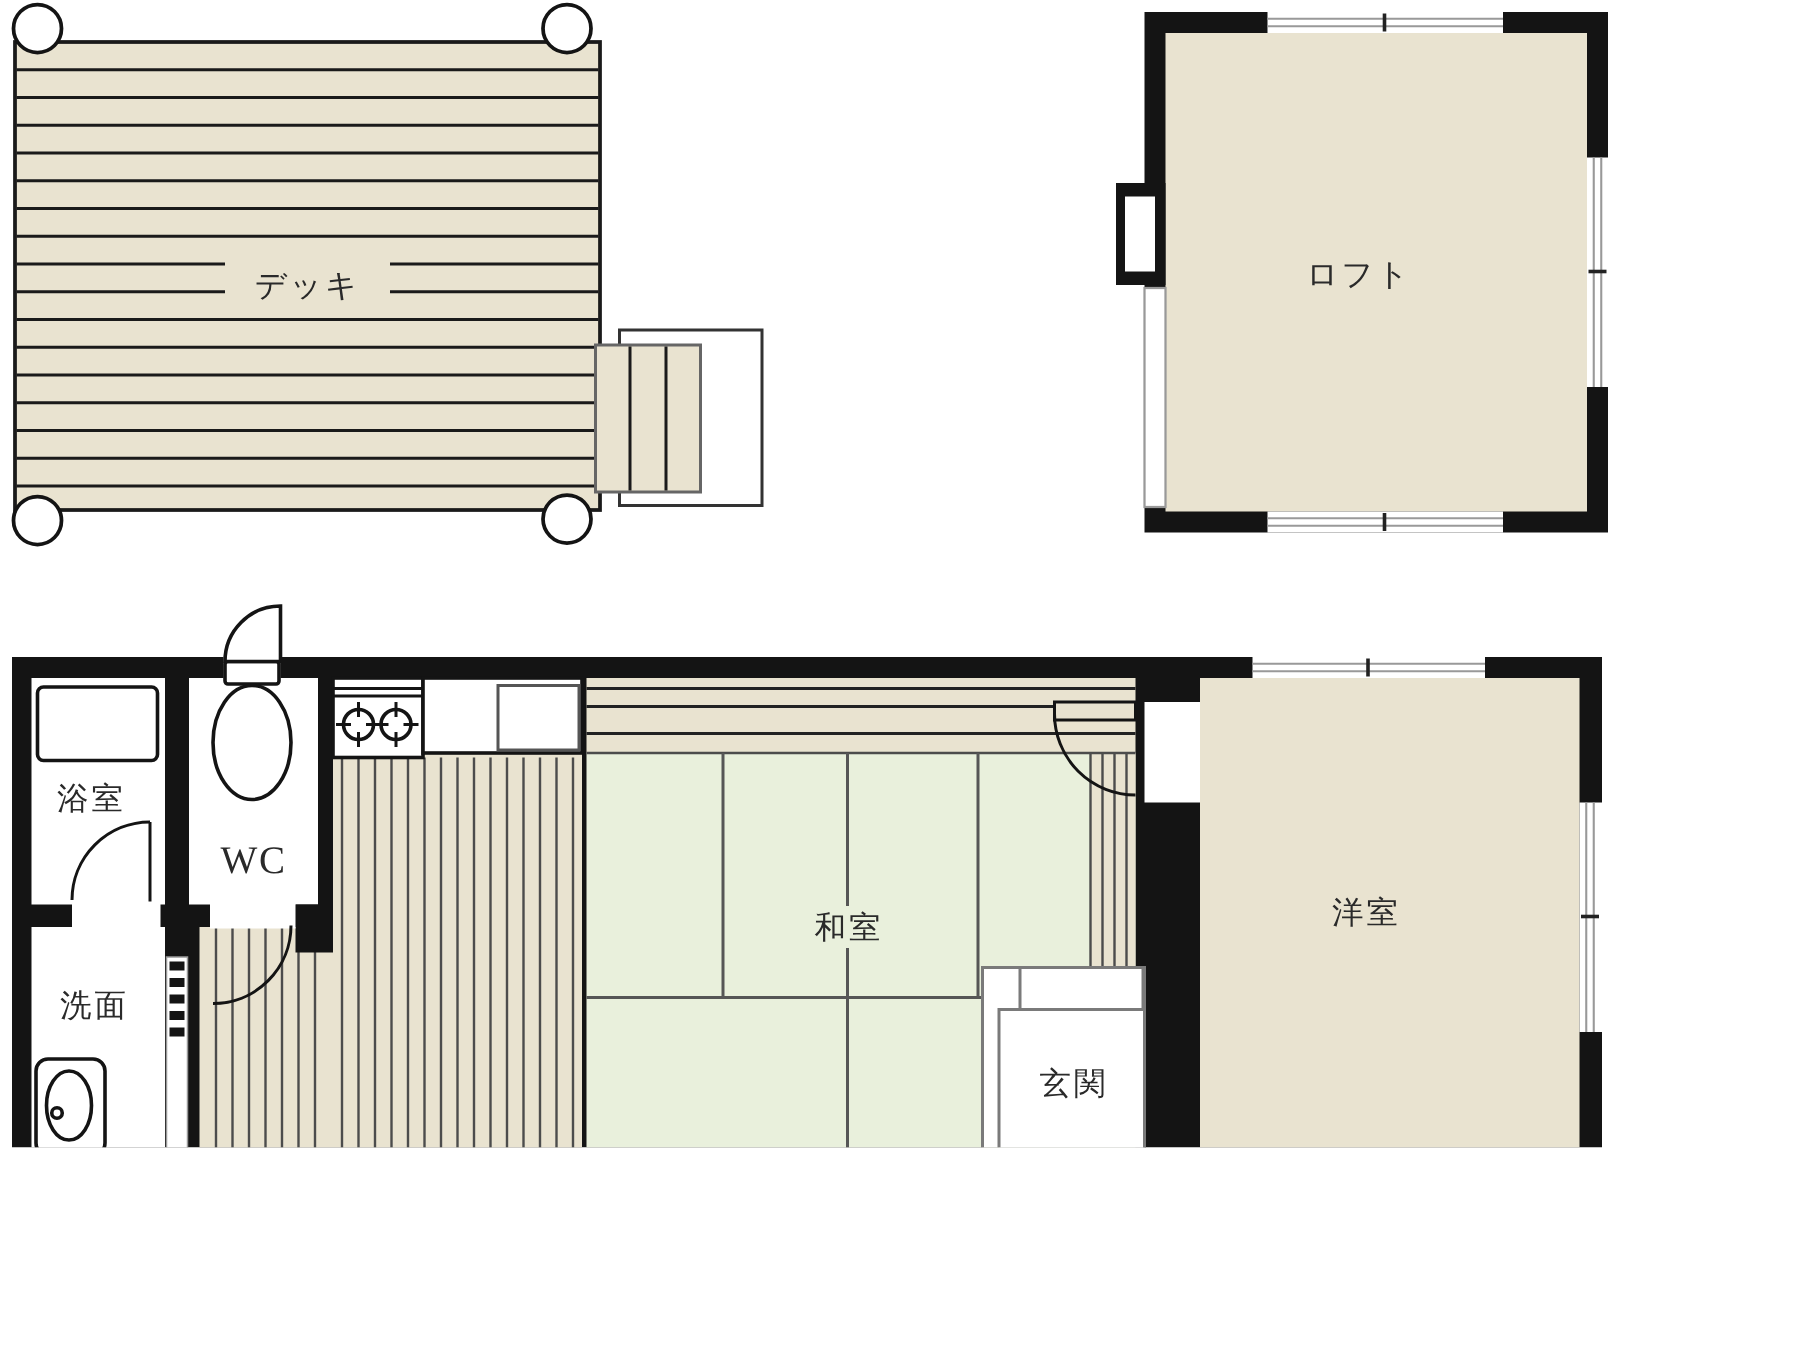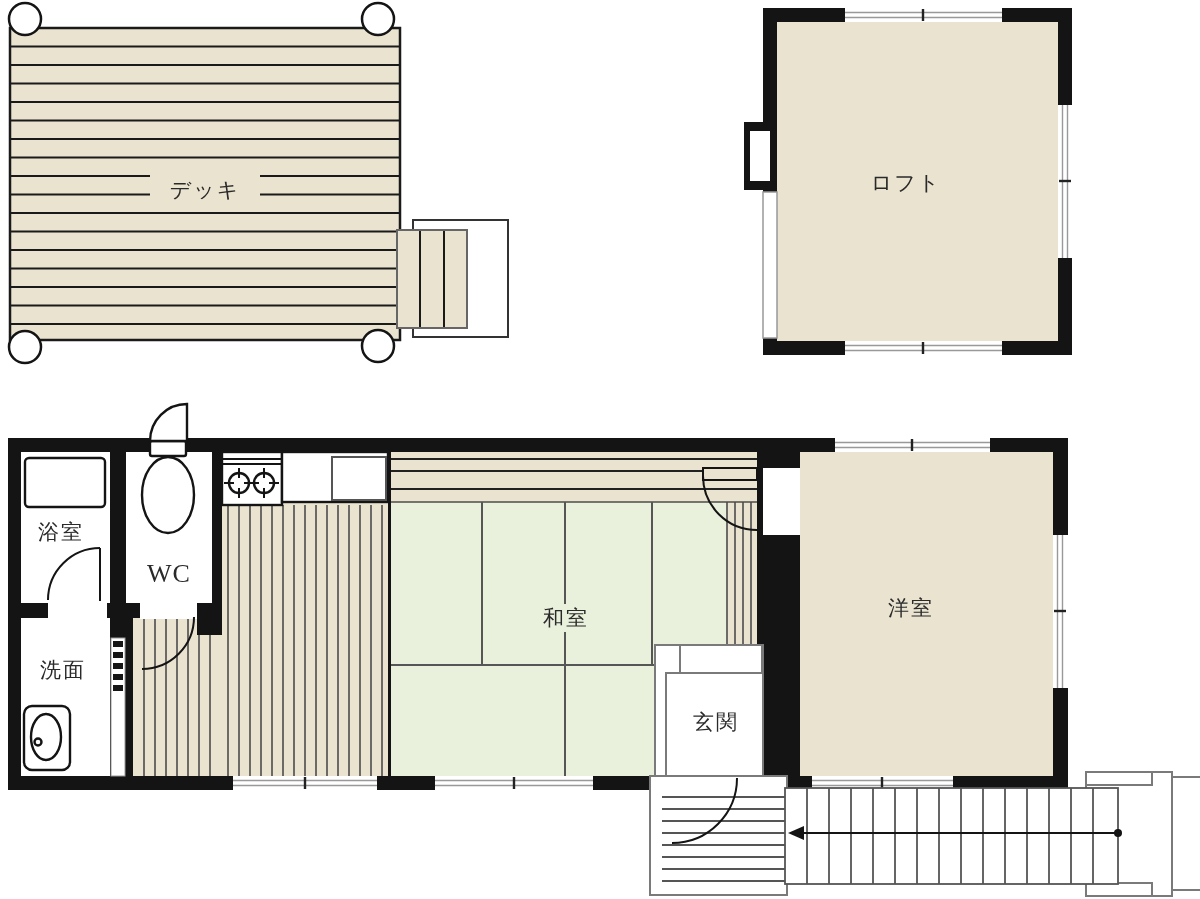--- a/index.html
+++ b/index.html
@@ -1,16 +1,16 @@
 <!DOCTYPE html>
 <html><head>
 <meta charset="utf-8">
 <style>
   html,body{margin:0;padding:0;background:#fff;}
-  #stage{position:relative;width:1200px;height:899px;background:#ffffff;overflow:hidden;}
+  #stage{position:relative;width:1200px;height:765px;background:#ffffff;overflow:hidden;}
   svg{display:block}
   .wall{fill:#141414;}
   .wd{fill:#e9e3d0;}
   .tm{fill:#e9f0dc;}
   .wh{fill:#ffffff;}
   .plank{stroke:#4c4c4c;stroke-width:1.6;fill:none;}
   .deckln{stroke:#1a1a1a;stroke-width:2;fill:none;}
   .eng{stroke:#222;stroke-width:2;fill:none;}
   .matln{stroke:#565656;stroke-width:2;fill:none;}
   .fx{fill:#ffffff;stroke:#141414;stroke-width:2.4;}

